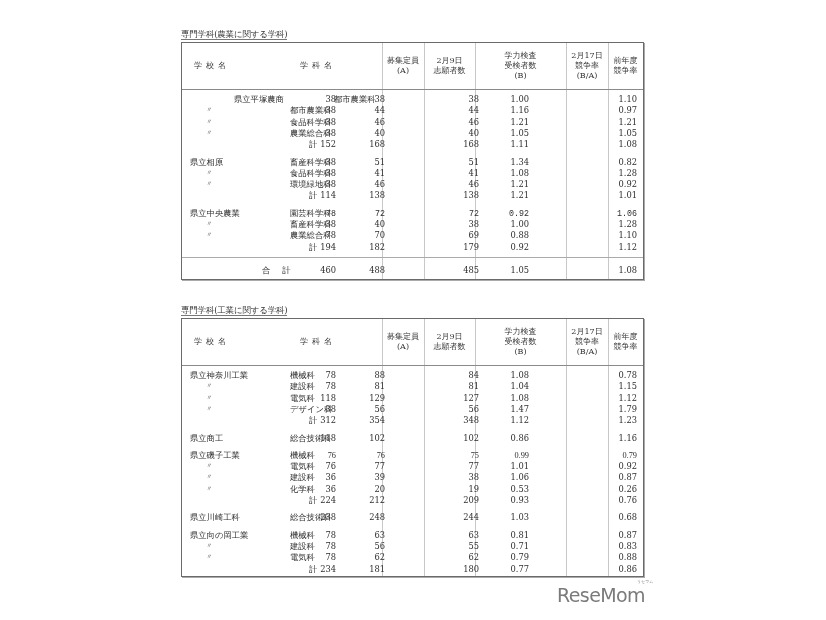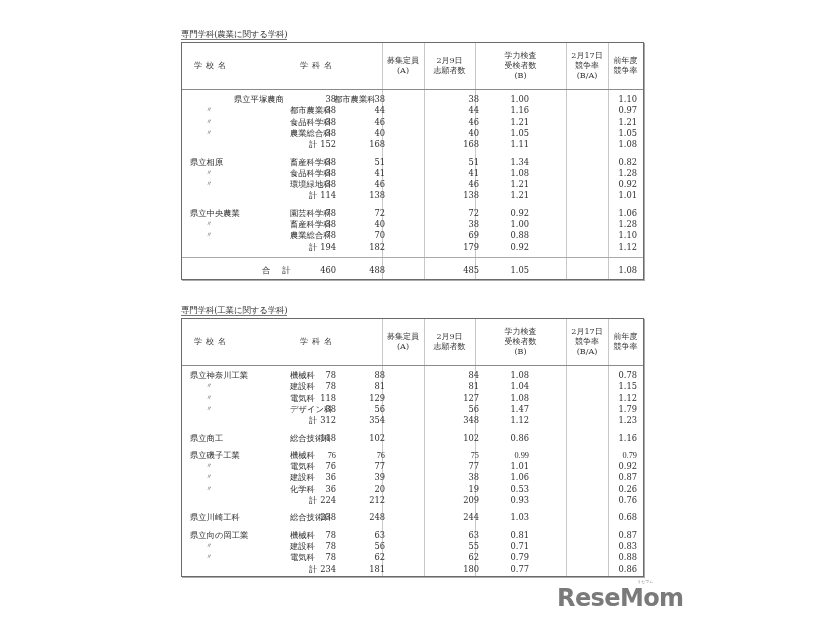--- a/index.html
+++ b/index.html
@@ -42,21 +42,21 @@
   .c-cap { right: 307px; }   
   .c-app { right: 258px; }
   .c-exam { right: 164px; }
   .c-ratio { right: 114px; text-align: right; }
   .c-prev { right: 6px; }
   .ditto { left: 23px; font-size: 7px; color: #555; font-style: italic; }
   .total-label { left: 80px; letter-spacing: 12px; }
   .logo {
     position: absolute; left: 557px; top: 584px;
     font-family: "DejaVu Sans", "Liberation Sans", sans-serif;
-    font-weight: bold; font-size: 24px; color: #7a7a7a; letter-spacing: -0.6px;
+    font-weight: normal; font-size: 19px; color: #7a7a7a; letter-spacing: -0.6px;
   }
   .logo-ruby {
     position: absolute; left: 637px; top: 579px;
     font-family: "DejaVu Sans", sans-serif; font-size: 4px; color: #888;
   }
 </style>
 </head>
 <body>
 
 <div class="section" style="top:29px;">
@@ -164,21 +164,21 @@
         <span class="c-num c-prev">0.92</span>
       </div>
       <div class="row" style="top:147.4px;">
         <span class="c-dept" style="left:127px;">計</span>
         <span class="c-num c-cap">114</span>
         <span class="c-num c-app">138</span>
         <span class="c-num c-exam">138</span>
         <span class="c-num c-ratio">1.21</span>
         <span class="c-num c-prev">1.01</span>
       </div>
-      <div class="row" style="top:164.70000000000002px;">
+      <div class="row" style="top:164.70000000000002px;font-family:Liberation Mono, monospace;">
         <span class="c-school">県立中央農業</span>
         <span class="c-dept">園芸科学科</span>
         <span class="c-num c-cap">78</span>
         <span class="c-num c-app">72</span>
         <span class="c-num c-exam">72</span>
         <span class="c-num c-ratio">0.92</span>
         <span class="c-num c-prev">1.06</span>
       </div>
       <div class="row" style="top:176.00000000000003px;">
         <span class="ditto">〃</span>

